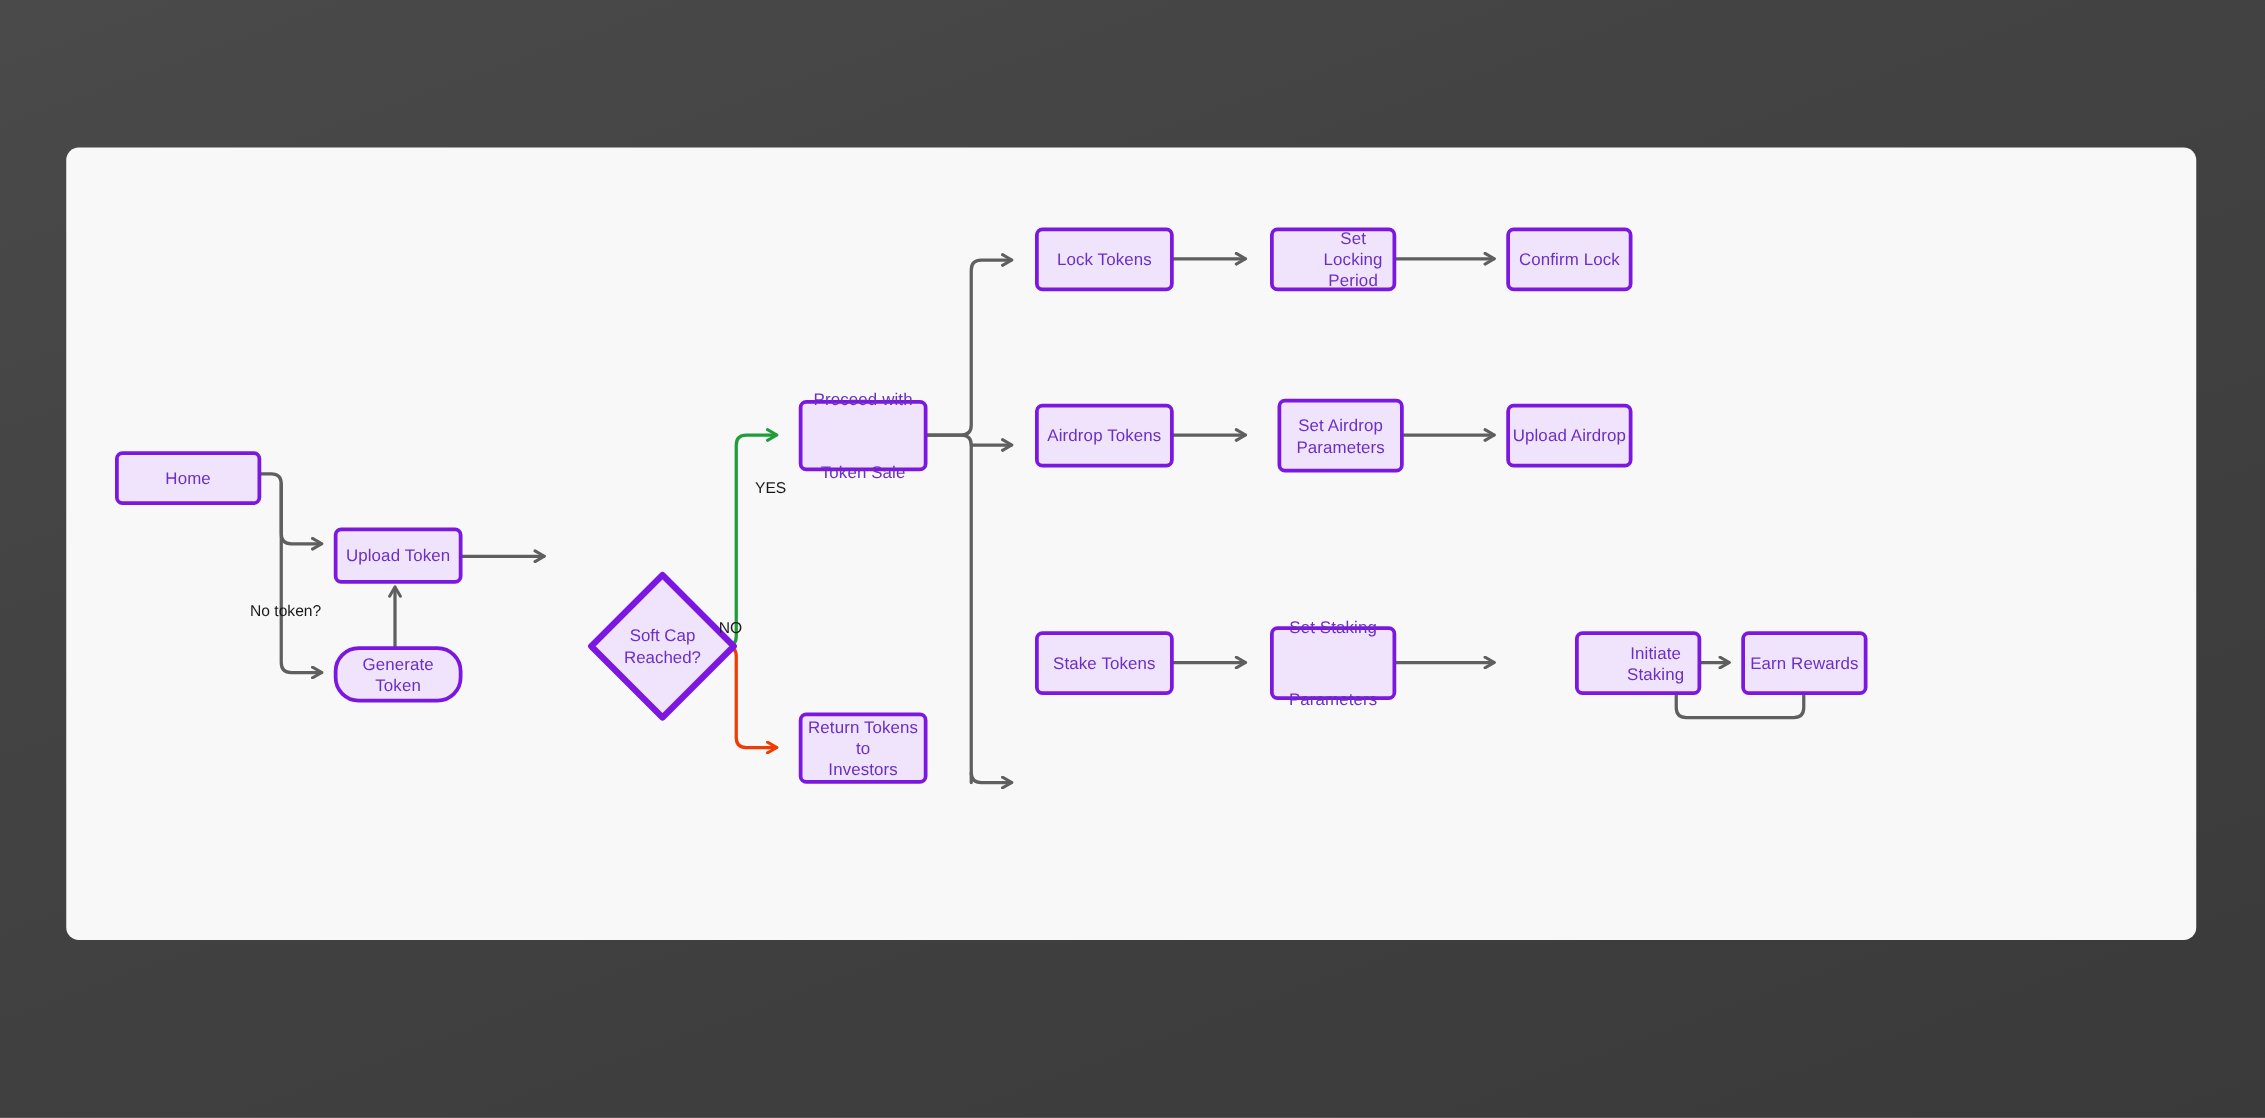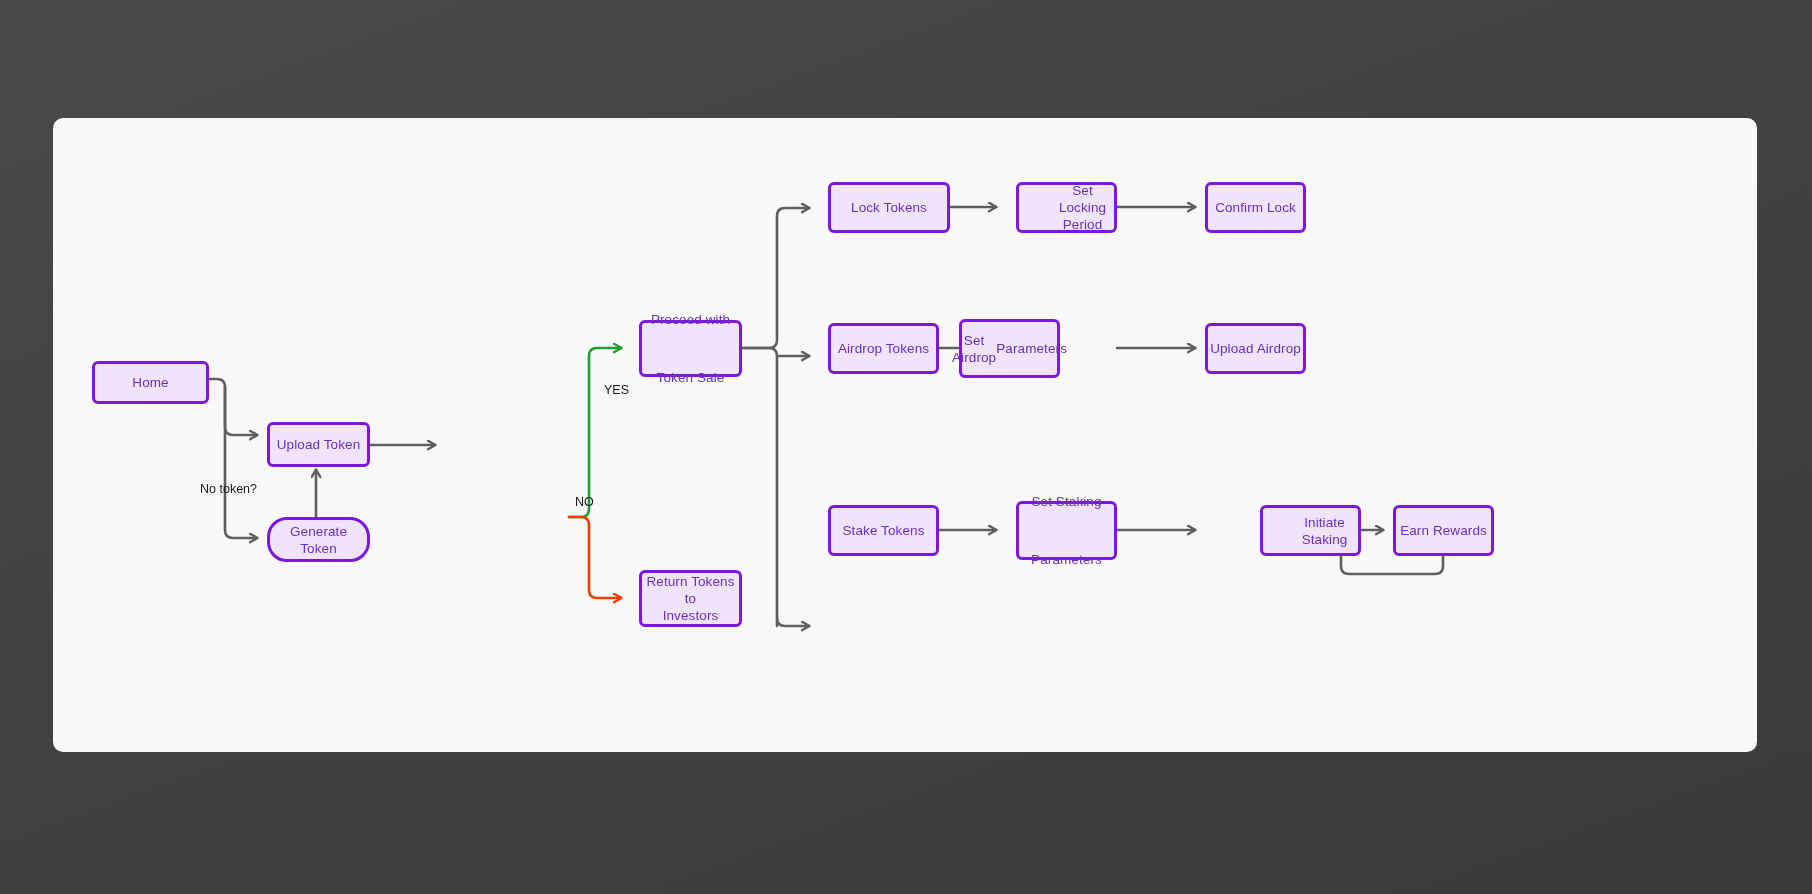--- a/index.html
+++ b/index.html
@@ -146,48 +146,59 @@
   </div>
 
   <div class="node" style="left:214px; top:304px; width:103px; height:45px;">
     <span>Upload Token</span>
   </div>
 
   <div class="node" style="left:214px; top:399px; width:103px; height:45px;border-radius:20px;">
     <span>Generate Token</span>
   </div>
 
+  <div class="diamond-wrap" style="left:415px; top:337px; width:124px; height:124px;">
+    <svg class="diamond-shape" viewBox="0 0 124 124" xmlns="http://www.w3.org/2000/svg">
+      <path d="M62,5 L119,62 L62,119 L5,62 Z" fill="#f0e4fd" stroke="#7b17e0" stroke-width="5" stroke-linejoin="round"></path>
+    </svg>
+    <div class="diamond-label">
+      <div>
+        <div>Soft Cap</div>
+        <div>Reached?</div>
+      </div>
+    </div>
+  </div>
 
   <div class="node" style="left:586px; top:202px; width:103px; height:57px; flex-direction:column;gap:41px;">
     <span>Proceed with</span>
     <span>Token Sale</span>
   </div>
 
   <div class="node" style="left:586px; top:452px; width:103px; height:57px; flex-direction:column;">
     <span>Return Tokens to</span>
     <span>Investors</span>
   </div>
 
-  <div class="node" style="left:775px; top:64px; width:122px; height:51px;">
+  <div class="node" style="left:775px; top:64px; width:111px; height:51px;">
     <span>Lock Tokens</span>
   </div>
 
   <div class="node" style="left:963px; top:64px; width:101px; height:51px;padding-left:32px;">
     <span>Set Locking Period</span>
   </div>
 
   <div class="node" style="left:1152px; top:64px; width:101px; height:51px;">
     <span>Confirm Lock</span>
   </div>
 
   <div class="node" style="left:775px; top:205px; width:111px; height:51px;">
     <span>Airdrop Tokens</span>
   </div>
 
-  <div class="node" style="left:906px; top:201px; width:101px; height:59px; flex-direction:row;">
+  <div class="node" style="left:969px; top:201px; width:101px; height:59px; flex-direction:column;">
     <span>Set Airdrop</span>
     <span>Parameters</span>
   </div>
 
   <div class="node" style="left:1152px; top:205px; width:101px; height:51px;">
     <span>Upload Airdrop</span>
   </div>
 
   <div class="node" style="left:775px; top:387px; width:111px; height:51px;text-align:right;">
     <span>Stake Tokens</span>

